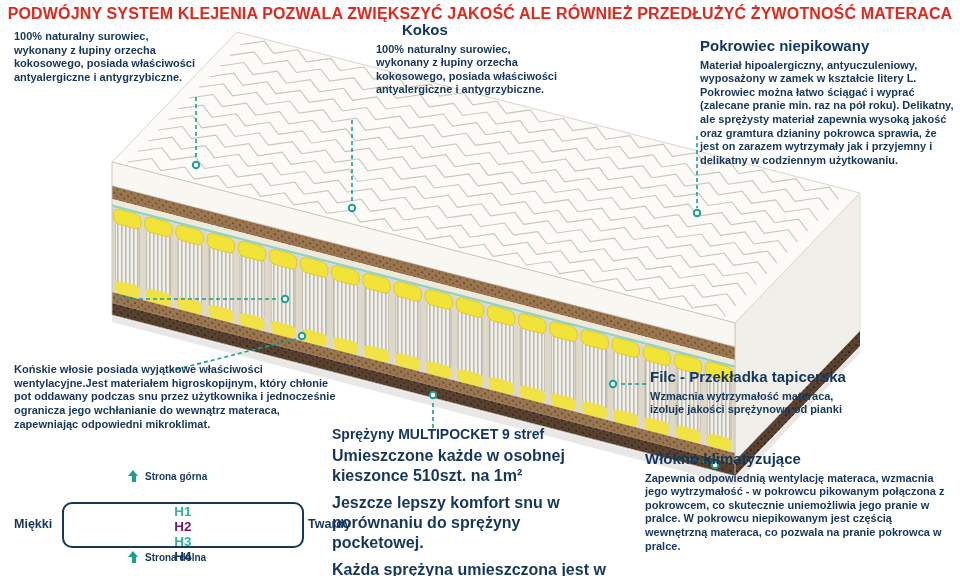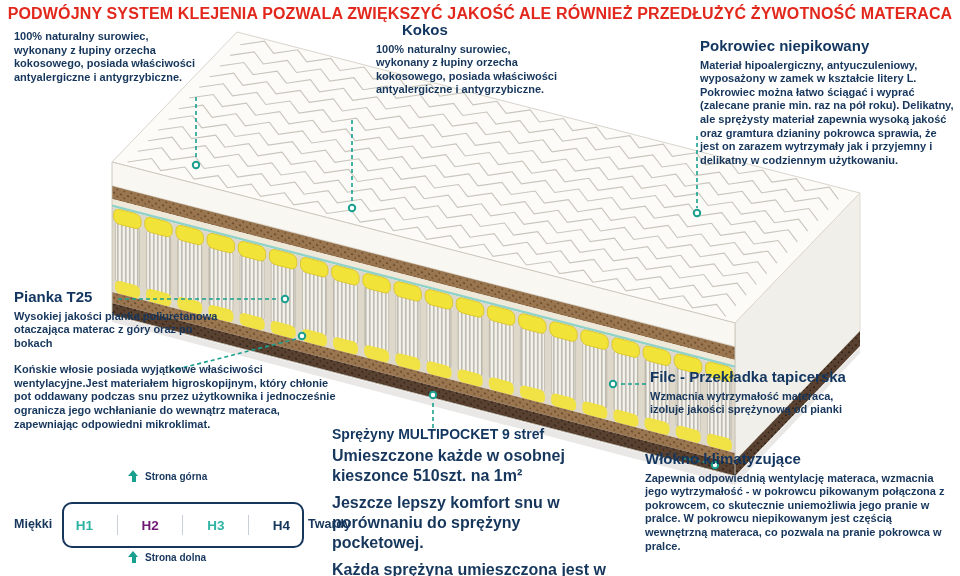--- a/index.html
+++ b/index.html
@@ -32,21 +32,21 @@
   .side-note.top{left:128px;top:470px;}
   .side-note.bottom{left:128px;top:551px;justify-content:space-between;}
   .up-arrow{position:relative;width:11px;height:13px;display:inline-block;}
   .up-arrow::before{content:'';position:absolute;top:0;left:0;
     border-left:5.5px solid transparent;border-right:5.5px solid transparent;
     border-bottom:6px solid #1aa08f;}
   .up-arrow::after{content:'';position:absolute;top:5px;left:3.5px;width:4px;height:7px;background:#1aa08f;}
   .scale-box{
     position:absolute;left:62px;top:502px;width:238px;height:42px;
     border:2px solid #16365c;border-radius:10px;background:#fff;
-    display:flex;align-items:center;justify-content:space-around;
+    display:flex;align-items:center;justify-content:space-around;flex-direction:column;
   }
   .h-level{font-size:13.5px;font-weight:bold;}
   .sep{width:1px;height:20px;background:#c9d0d8;}
   .soft-label,.hard-label{position:absolute;top:517px;font-size:12.5px;font-weight:bold;color:#16365c;}
   .soft-label{left:14px;}
   .hard-label{left:308px;}
 </style>
 </head>
 <body>
 
@@ -183,24 +183,20 @@
   <section class="note n-kokos">
     <h3>Kokos</h3>
     <p>100% naturalny surowiec, wykonany z łupiny orzecha kokosowego, posiada właściwości antyalergiczne i antygrzybiczne.</p>
   </section>
 
   <section class="note n-pokrowiec">
     <h3>Pokrowiec niepikowany</h3>
     <p>Materiał hipoalergiczny, antyuczuleniowy, wyposażony w zamek w kształcie litery L. Pokrowiec można łatwo ściągać i wyprać (zalecane pranie min. raz na pół roku). Delikatny, ale sprężysty materiał zapewnia wysoką jakość oraz gramtura dzianiny pokrowca sprawia, że jest on zarazem wytrzymały jak i przyjemny i delikatny w codziennym użytkowaniu.</p>
   </section>
 
-  <section class="note n-pianka">
-    <h3>Pianka T25</h3>
-    <p>Wysokiej jakości pianka poliuretanowa otaczająca materac z góry oraz po bokach</p>
-  </section>
 
   <section class="note n-wlosie">
     <p>Końskie włosie posiada wyjątkowe właściwości wentylacyjne.Jest materiałem higroskopijnym, który chłonie pot oddawany podczas snu przez użytkownika i jednocześnie ogranicza jego wchłanianie do wewnątrz materaca, zapewniając odpowiedni mikroklimat.</p>
   </section>
 
   <section class="note n-filc">
     <h3>Filc - Przekładka tapicerska</h3>
     <p>Wzmacnia wytrzymałość materaca, izoluje jakości sprężynową od pianki</p>
   </section>
 

